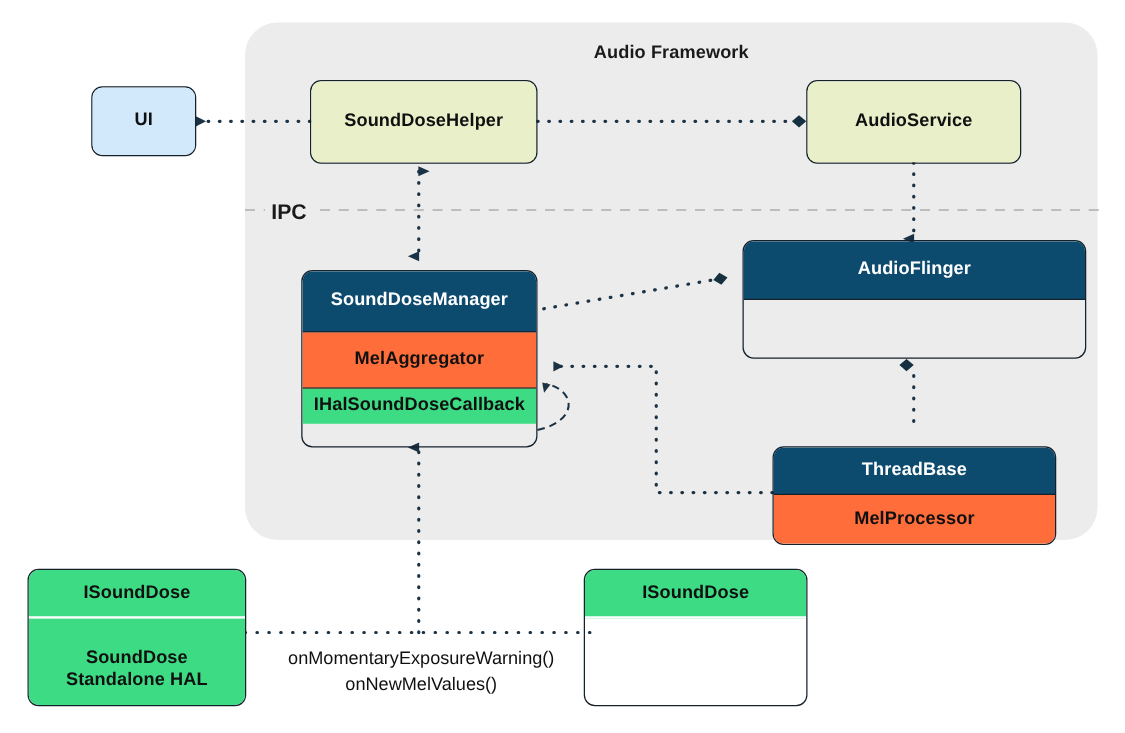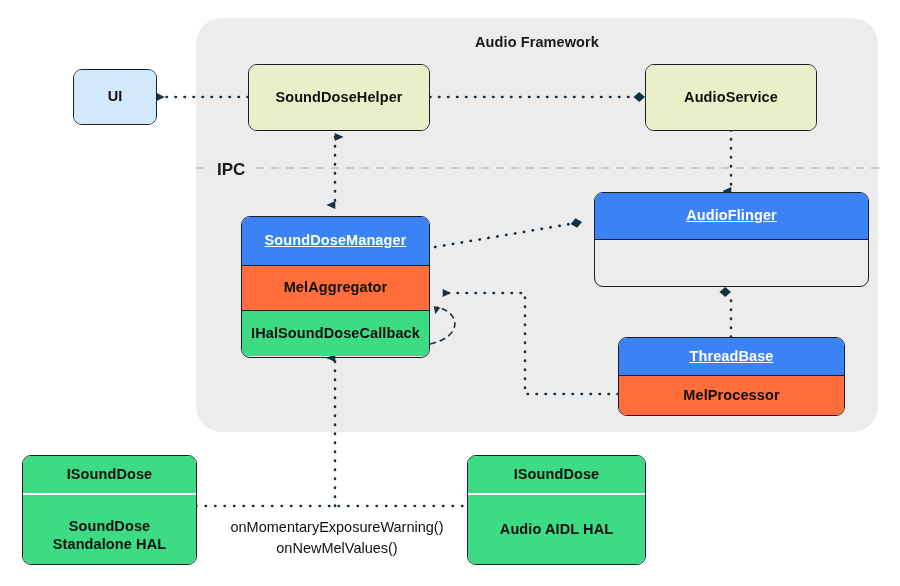--- a/index.html
+++ b/index.html
@@ -63,21 +63,21 @@
     text-align: center;
     font-size: 14.5px;
     font-weight: bold;
     letter-spacing: 0.1px;
     line-height: 1.2;
     flex: none;
   }
   .sep-dark { border-bottom: 1.6px solid #15212b; }
   .sep-white { border-bottom: 2px solid #ffffff; }
 
-  .c-blue   { background: #3b82f6; color: #ffffff; text-decoration: underline; }
+  .c-blue   { background: #0c4a6e; color: #ffffff; }
   .c-orange { background: #ff6d3a; color: #101010; }
   .c-green  { background: #3ddc84; color: #101010; }
   .c-yellow { background: #e9f0c9; color: #101010; }
   .c-lblue  { background: #d2e8fb; color: #101010; }
 
   .edge-label {
     position: absolute;
     font-size: 14.5px;
     color: #101010;
     text-align: center;
@@ -159,39 +159,38 @@
     <div class="cell c-yellow" style="width:100%; height:100%;">SoundDoseHelper</div>
   </div>
 
   <div class="node plain c-yellow" style="left:645px; top:64px; width:172px; height:67px;">
     <div class="cell c-yellow" style="width:100%; height:100%;">AudioService</div>
   </div>
 
   <div class="node" style="left:241px; top:216px; width:189px; height:142px;">
     <div class="cell c-blue sep-dark" style="height:49px;">SoundDoseManager</div>
     <div class="cell c-orange sep-dark" style="height:45px;">MelAggregator</div>
-    <div class="cell c-green" style="height:45px;">IHalSoundDoseCallback</div>
+    <div class="cell c-green" style="height:28px;">IHalSoundDoseCallback</div>
   </div>
 
   <div class="node" style="left:594px; top:192px; width:275px; height:95px;">
     <div class="cell c-blue sep-dark" style="height:47px;">AudioFlinger</div>
   </div>
 
-  <div class="node" style="left:618px; top:337px; width:227px; height:79px;">
+  <div class="node" style="left:618px; top:357px; width:227px; height:79px;">
     <div class="cell c-blue sep-dark" style="height:38px;">ThreadBase</div>
     <div class="cell c-orange" style="height:39px;">MelProcessor</div>
   </div>
 
   <div class="node" style="left:22px; top:455px; width:175px; height:110px;">
     <div class="cell c-green sep-white" style="height:39px;">ISoundDose</div>
     <div class="cell c-green" style="height:81px; white-space:pre-line;">SoundDose
 Standalone HAL</div>
   </div>
 
   <div class="node" style="left:467px; top:455px; width:179px; height:110px;">
     <div class="cell c-green sep-white" style="height:39px;">ISoundDose</div>
-    <div class="cell c-green" style="height:69px; white-space:pre-line;">Audio AIDL HAL</div>
   </div>
 
   <div class="edge-label" style="left:198px; top:517px; width:278px;">onMomentaryExposureWarning()</div>
   <div class="edge-label" style="left:198px; top:538px; width:278px;">onNewMelValues()</div>
 
 </div>
 
 </body></html>

